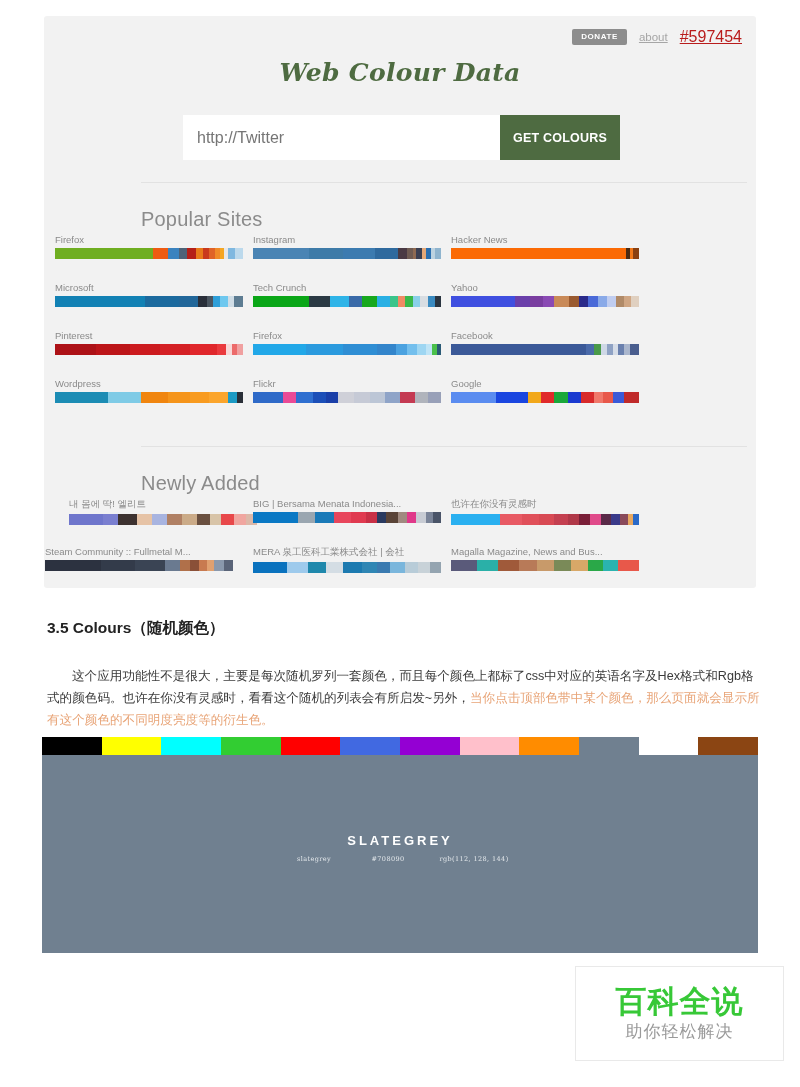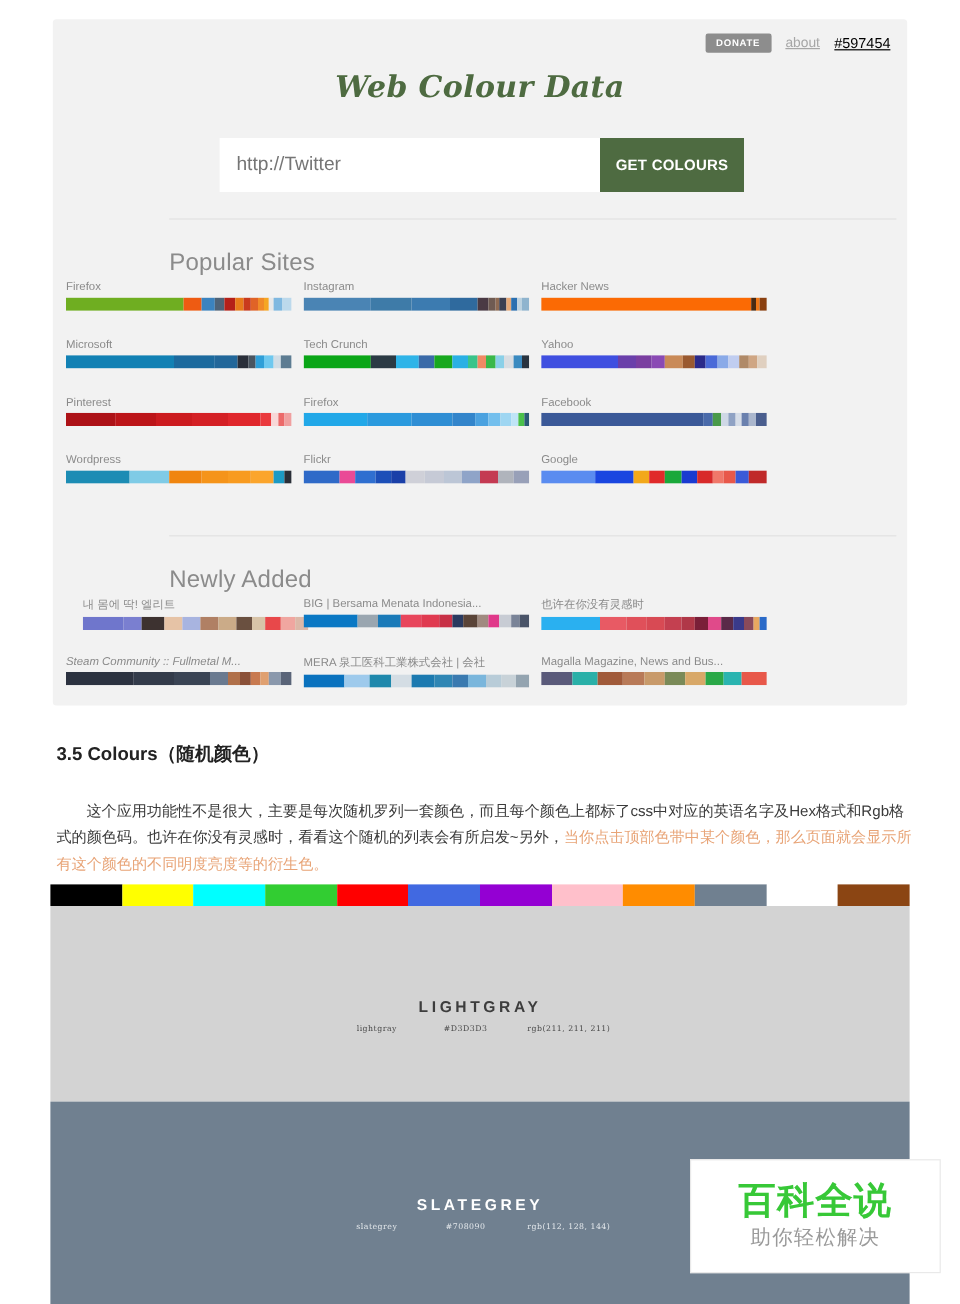--- a/index.html
+++ b/index.html
@@ -19,21 +19,21 @@
     border-radius:3px;
   }
 
   #topbar { position:absolute; right:14px; top:12px; display:flex; align-items:center; gap:12px; }
   #donate-button {
     background:#8d8d8d; color:#ffffff; font-size:8px; font-weight:bold;
     letter-spacing:0.6px; padding:4px 9px 4px 9px; border:none; border-radius:2px;
     font-family:"Liberation Sans", sans-serif; line-height:1;
   }
   .topbar-link { color:#a6a6a6; font-size:11.5px; font-family:"Liberation Sans", sans-serif; }
-  #hex-link { color:#000000; font-size:12px; }
+  #hex-link { color:#b91c1c; font-size:16px; }
 
   #site-title {
     position:absolute; top:42px; left:0; width:100%; text-align:center;
     font-family:"DejaVu Serif", serif;
     font-style:italic; font-weight:bold;
     font-size:25px; color:#4e6b41; letter-spacing:0.3px;
   }
 
   
   #search-row {
@@ -383,21 +383,21 @@
           <span style="background: rgb(176, 56, 72); width: 6%;"></span>
           <span style="background: rgb(122, 31, 56); width: 6%;"></span>
           <span style="background: rgb(224, 74, 138); width: 6%;"></span>
           <span style="background: rgb(90, 42, 72); width: 5%;"></span>
           <span style="background: rgb(58, 58, 138); width: 5%;"></span>
           <span style="background: rgb(138, 74, 90); width: 4%;"></span>
           <span style="background: rgb(232, 168, 96); width: 3%;"></span>
           <span style="background: rgb(42, 106, 200); width: 3%;"></span>
         </div>
       </div>
-      <div class="site-entry" style="left: 11px; top: 530px; font-style: italic;">
+      <div class="site-entry" style="left: 1px; top: 530px;">
         <span class="site-label">Steam Community :: Fullmetal M...</span>
         <div class="palette-bar">
           <span style="background: rgb(44, 50, 64); width: 30%;"></span>
           <span style="background: rgb(51, 59, 74); width: 18%;"></span>
           <span style="background: rgb(58, 68, 84); width: 16%;"></span>
           <span style="background: rgb(106, 122, 144); width: 8%;"></span>
           <span style="background: rgb(176, 112, 74); width: 5%;"></span>
           <span style="background: rgb(138, 80, 56); width: 5%;"></span>
           <span style="background: rgb(200, 122, 80); width: 4%;"></span>
           <span style="background: rgb(224, 160, 112); width: 4%;"></span>
@@ -453,26 +453,20 @@
       <span style="background: rgb(255, 0, 0); width: 8.33333%;"></span>
       <span style="background: rgb(65, 105, 225); width: 8.33333%;"></span>
       <span style="background: rgb(148, 0, 211); width: 8.33333%;"></span>
       <span style="background: rgb(255, 192, 203); width: 8.33333%;"></span>
       <span style="background: rgb(255, 140, 0); width: 8.33333%;"></span>
       <span style="background: rgb(112, 128, 144); width: 8.33333%;"></span>
       <span style="background: rgb(255, 255, 255); width: 8.33333%;"></span>
       <span style="background: rgb(139, 69, 19); width: 8.33333%;"></span>
     </div>
 
-  <div class="colour-panel" id="panel-lightgray">
-    <div class="panel-name">LIGHTGRAY</div>
-    <div class="panel-meta">
-      <i class="m1">lightgray</i><i class="m2">#D3D3D3</i><i class="m3">rgb(211, 211, 211)</i>
-    </div>
-  </div>
 
   <div class="colour-panel" id="panel-slategrey">
     <div class="panel-name">SLATEGREY</div>
     <div class="panel-meta">
       <i class="m1">slategrey</i><i class="m2">#708090</i><i class="m3">rgb(112, 128, 144)</i>
     </div>
   </div>
 </div>
 
 <div id="watermark">

